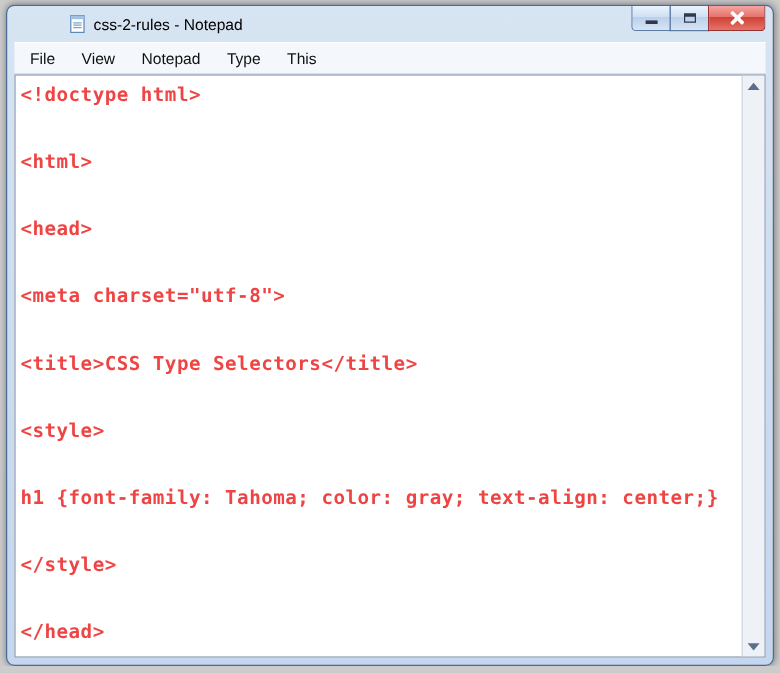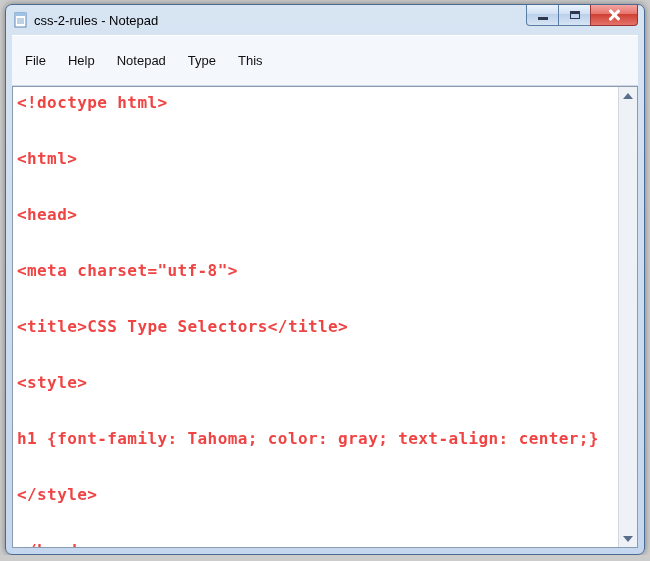--- a/index.html
+++ b/index.html
@@ -8,21 +8,21 @@
   .win{
     width:640px;height:551px;margin:4px auto 0;
     background:linear-gradient(#d7e4f2,#cfdef0 40%,#c5d7ee);
     border:1px solid #4a6b94;border-radius:7px;
     box-shadow:0 0 6px rgba(0,0,0,.4);
     position:relative;box-sizing:border-box;
     display:flex;flex-direction:column;
   }
   .titlebar{
     height:30px;display:flex;align-items:center;
-    padding:0 0 0 7px;position:relative;
+    padding:0 0 0 7px;position:relative;margin-left:44px;
   }
   .app-icon{width:16px;height:16px;margin-right:5px;display:inline-block;}
   .title-txt{color:#000;font-size:13px;}
   .win-btns{position:absolute;right:6px;top:0;display:flex;}
   .win-btn{
     width:33px;height:21px;border:1px solid #5b7ca5;border-top:none;
     background:linear-gradient(#eaf3fc,#cfe0f4 45%,#b9cfea 46%,#d7e5f4);
     display:flex;align-items:center;justify-content:center;
     box-sizing:border-box;margin-left:-1px;cursor:default;
   }
@@ -35,21 +35,21 @@
   .min-ico{width:10px;height:0;border-bottom:3px solid #30364c;margin-top:6px;}
   .max-ico{width:10px;height:8px;border:1px solid #30364c;border-top:3px solid #30364c;box-sizing:border-box;}
   .close-ico{width:14px;height:14px;position:relative;}
   .close-ico:before,.close-ico:after{
     content:"";position:absolute;left:6px;top:0;width:2.5px;height:14px;background:#fff;border-radius:1px;}
   .close-ico:before{transform:rotate(45deg);}
   .close-ico:after{transform:rotate(-45deg);}
   
   .menubar{
     background:#f4f7fc;border-top:1px solid #fff;border-bottom:1px solid #cfd7e5;
-    padding:15px 4px;display:flex;gap:4px;margin:0 6px;
+    padding:3px 4px;display:flex;gap:4px;margin:0 6px;
   }
   .menu-item{padding:2px 9px;border-radius:3px;cursor:default;color:#111;}
   
   .client{
     flex:1;margin:0 6px 6px;background:#fff;border:1px solid #8a9ab0;
     display:flex;overflow:hidden;
   }
   .text{
     flex:1;white-space:pre;padding:2px 4px;
     font-family:Consolas,"Lucida Console",monospace;font-size:16px;
@@ -88,21 +88,21 @@
         <span class="max-ico"></span>
       </div>
       <div class="win-btn close">
         <span class="close-ico"></span>
       </div>
     </div>
   </div>
 
   <div class="menubar">
     <div class="menu-item">File</div>
-    <div class="menu-item">Help</div>
+    <div class="menu-item">View</div>
     <div class="menu-item">Notepad</div>
     <div class="menu-item">Type</div>
     <div class="menu-item">This</div>
   </div>
 
   <div class="client">
     <div class="text" id="textarea">&lt;!doctype html&gt;
 
 &lt;html&gt;
 

